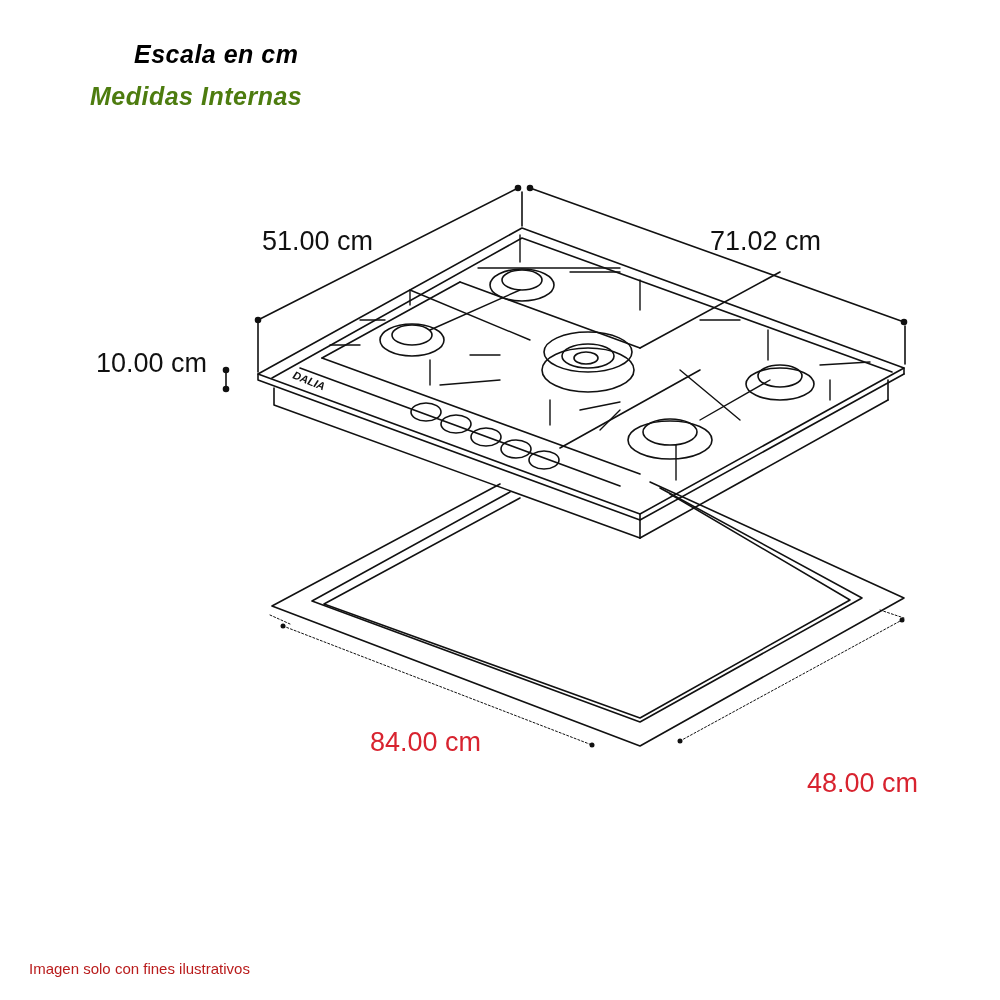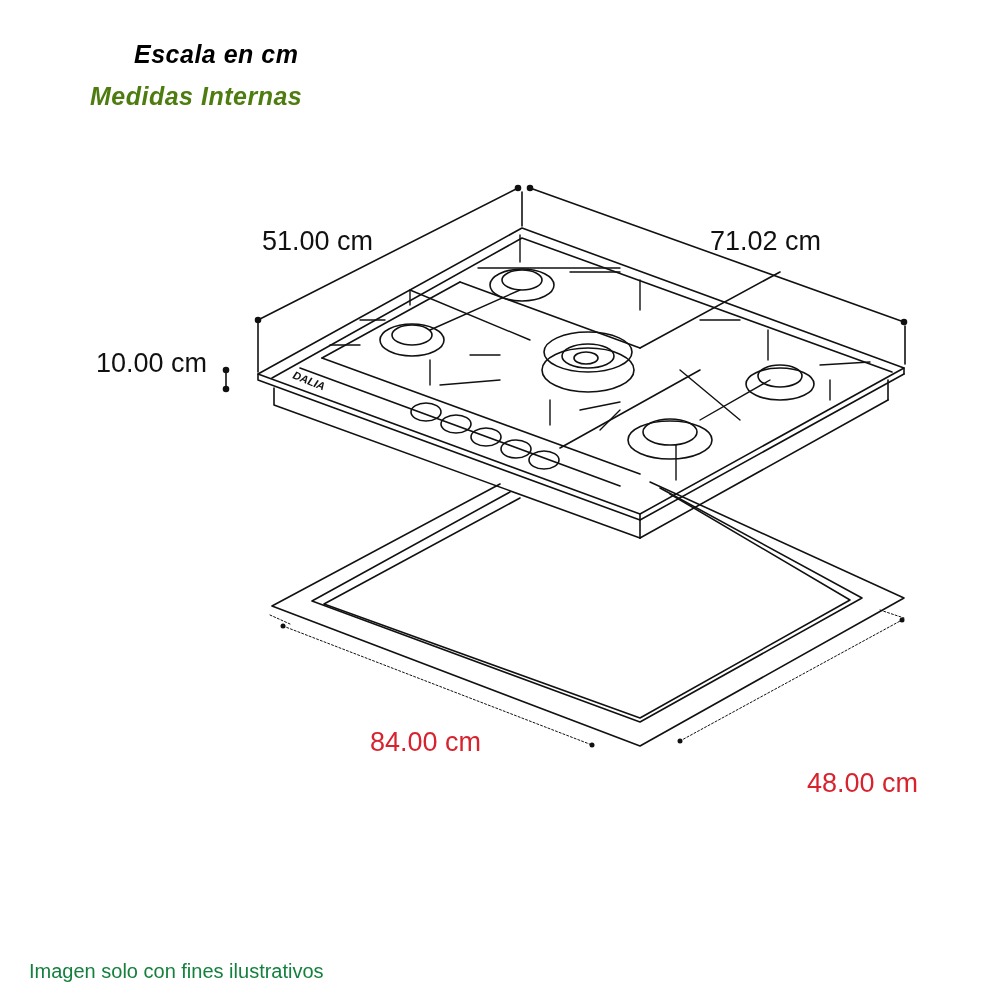--- a/index.html
+++ b/index.html
@@ -1,21 +1,21 @@
 <!DOCTYPE html>
 <html><head>
 <meta charset="utf-8">
 <style>
   html, body { margin: 0; padding: 0; background: #ffffff; }
   body { width: 1000px; height: 1000px; position: relative; overflow: hidden; font-family: "Liberation Sans", sans-serif; }
   .title1 { position: absolute; left: 90px; top: 40px; font-size: 25px; font-weight: bold; font-style: italic; color: #000; letter-spacing: 0.5px; margin-left: 44px; }
   .title2 { position: absolute; left: 90px; top: 82px; font-size: 25px; font-weight: bold; font-style: italic; color: #4d7c0f; letter-spacing: 0.5px; }
   .dim { position: absolute; font-size: 27px; color: #111; }
   .dim.red { color: #d8232f; }
-  .footer { position: absolute; left: 29px; top: 960px; font-size: 20px; color: #15803d; }
+  .footer { position: absolute; left: 29px; top: 960px; font-size: 15px; color: #b91c1c; }
   svg { position: absolute; left: 0; top: 0; }
 </style>
 </head>
 <body>
 
 <div class="title1">Escala en cm</div>
 <div class="title2">Medidas Internas</div>
 
 <svg width="1000" height="1000" viewBox="0 0 1000 1000" fill="none" stroke="#111" stroke-width="1.6" stroke-linecap="round" stroke-linejoin="round">
 

